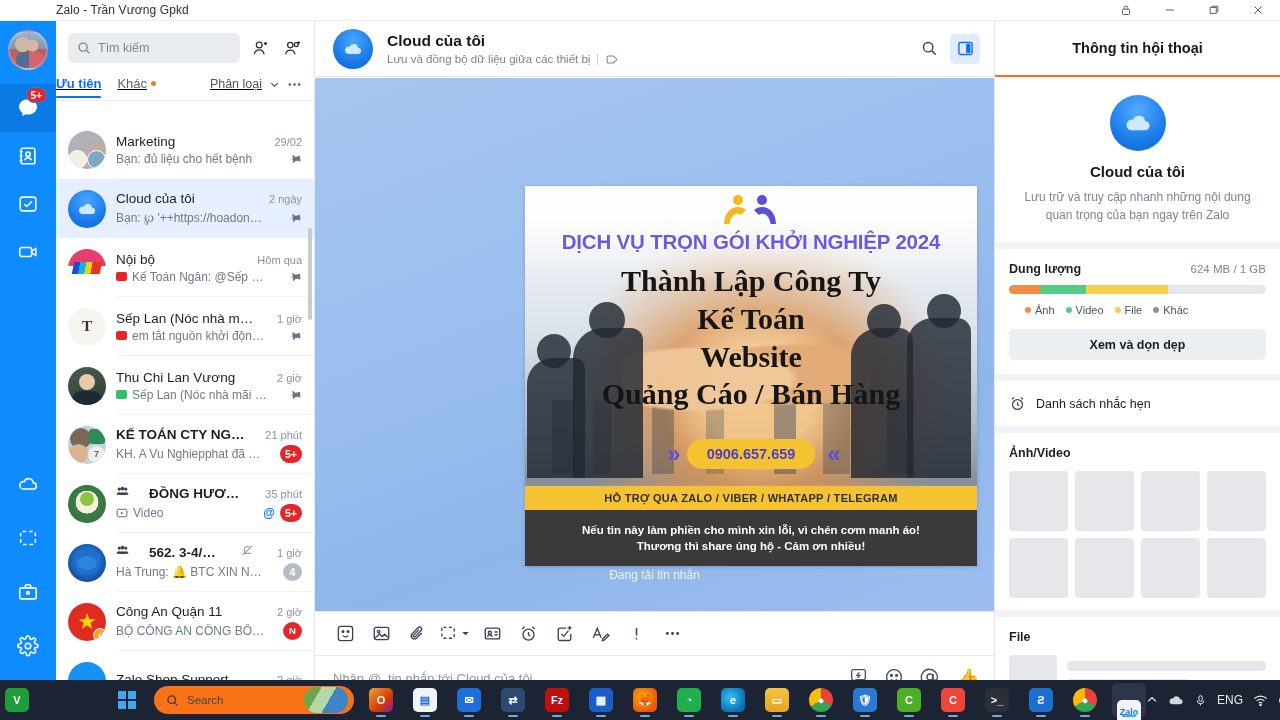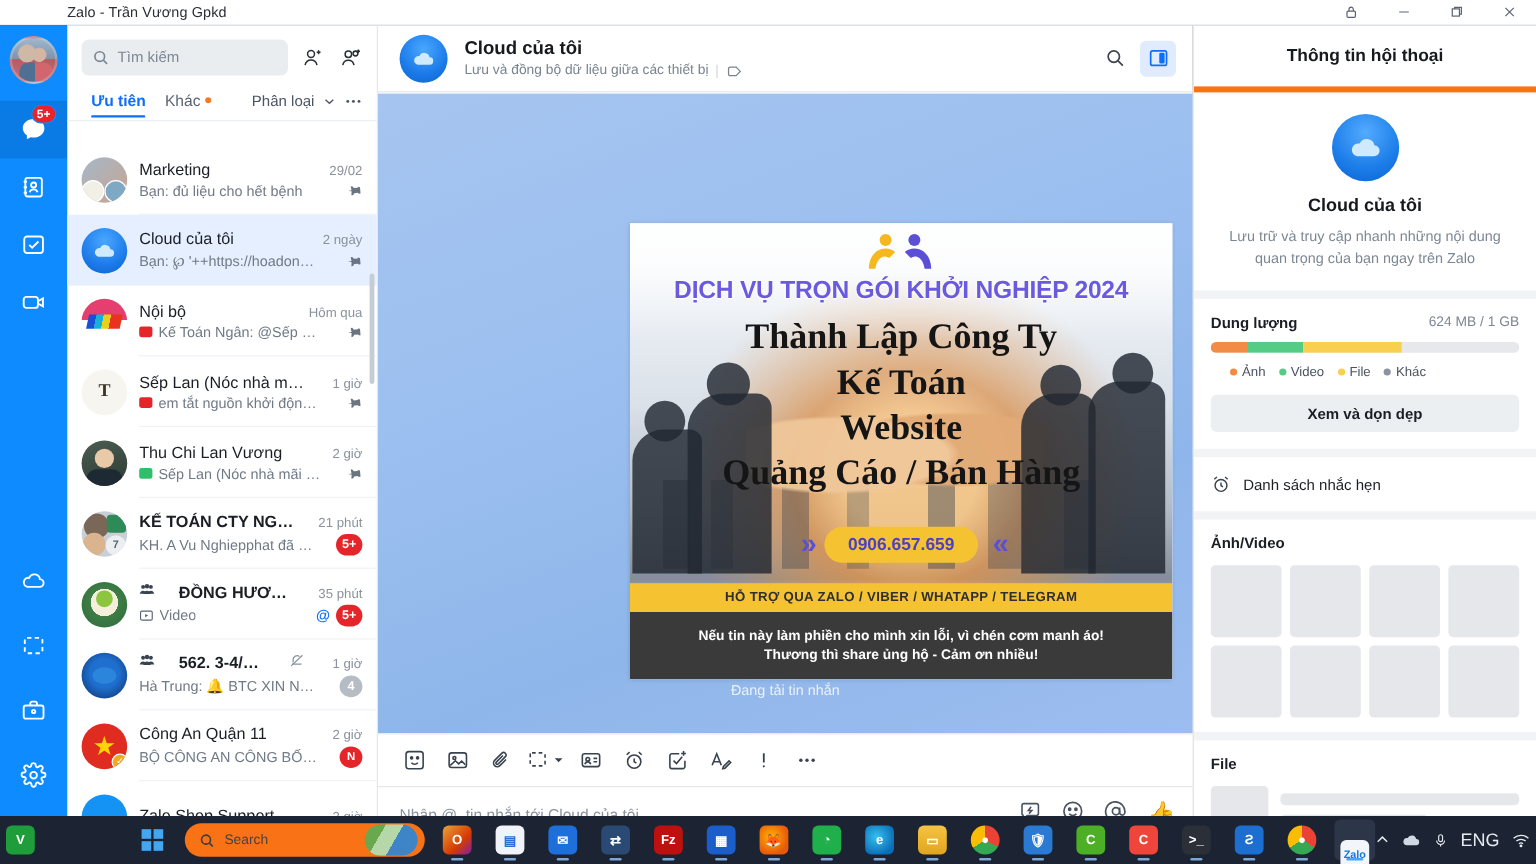--- a/index.html
+++ b/index.html
@@ -64,21 +64,21 @@
     background:#ffffff; border-right:1px solid #e4e7ec;
   }
   .searchrow{ display:flex; align-items:center; gap:10px; padding:12px 10px 8px 12px; }
   .searchbox{
     flex:1 1 auto; height:30px; background:#eaedf0; border-radius:6px;
     display:flex; align-items:center; padding:0 9px; gap:7px; color:#7b8794;
   }
   .searchbox .ph{ font-size:12.5px; color:#7d8793; }
   .iconbtn{ width:22px; height:22px; display:flex; align-items:center; justify-content:center; color:#2b2f36;}
 
-  .tabs{ display:flex; align-items:center; padding:2px 12px 0 20px; height:30px; position:relative;}
+  .tabs{ display:flex; align-items:center; padding:2px 12px 0 0; height:30px; position:relative;text-decoration:underline;}
   .tab{ font-size:13px; color:#5a6472; margin-right:16px; position:relative; padding-bottom:7px;}
   .tab.active{ color:#0d6efd; font-weight:600; }
   .tab.active::after{
     content:""; position:absolute; left:0; right:0; bottom:0; height:2px; background:#0d6efd; border-radius:2px;
   }
   .tab .dot{
     display:inline-block; width:5px; height:5px; border-radius:50%; background:#f07d21; margin-left:4px; vertical-align:2px;
   }
   .tabs .right{ margin-left:auto; display:flex; align-items:center; gap:6px; padding-bottom:6px;}
   .tabs .right .lbl{ font-size:12.5px; color:#4a5462;}
@@ -231,21 +231,21 @@
   .composer .ph{ font-size:13px; color:#8b939e; }
   .composer .right{ margin-left:auto; display:flex; align-items:center; gap:16px; color:#4a5360;}
 
   
   .info{
     position:absolute; left:994px; top:21px; width:286px; height:659px; background:#fff;
     border-left:1px solid #e4e7ec; overflow:hidden;
   }
   .info .ihead{
     height:56px; display:flex; align-items:center; justify-content:center;
-    font-size:14.5px; font-weight:700; color:#16191d; border-bottom:5px solid #f97316;
+    font-size:14.5px; font-weight:700; color:#16191d; border-bottom:2px solid #f97316;
   }
   .info .profile{ padding:18px 0 18px; text-align:center; }
   .info .pav{
     width:56px; height:56px; border-radius:50%; margin:0 auto 12px;
     background:radial-gradient(circle at 50% 28%, #53abff 0%, #1c7de9 60%, #0a63cf 100%);
     display:flex; align-items:center; justify-content:center; color:#fff;
   }
   .info .pname{ font-size:15px; font-weight:700; color:#16191d; }
   .info .pdesc{ font-size:12px; color:#7d8793; line-height:1.5; margin-top:8px; padding:0 24px;}
   .sect{ border-top:7px solid #f1f3f5; padding:13px 14px 14px; }
@@ -285,21 +285,21 @@
   .tbsearch .pic{
     margin-left:auto; width:44px; height:26px; border-radius:13px;
     background:linear-gradient(120deg,#6aa84f 0 30%, #b6d7a8 30% 55%, #3d85c6 55% 100%);
   }
   .tbicon{ width:34px; height:34px; display:flex; align-items:center; justify-content:center; position:relative;}
   .tbicon .sq{ width:24px; height:24px; border-radius:5px; display:flex; align-items:center; justify-content:center; font-size:11px; font-weight:700; color:#fff;}
   .tbicon .run{ position:absolute; bottom:0; width:10px; height:2.5px; border-radius:2px; background:#7aa7d9;}
   .tbicon.act{ background:#2c3648; border-radius:5px; }
   .tbicon.act .run{ width:14px; background:#4aa3ff; }
   .tb-right{ display:flex; align-items:center; gap:10px; padding-right:10px; color:#e6eaf0;}
-  .tb-right .it{ display:flex; align-items:center; justify-content:center; font-size:15px;}
+  .tb-right .it{ display:flex; align-items:center; justify-content:center; font-size:12px;}
 </style>
 </head>
 <body>
 
 <div class="app">
 
   <div class="titlebar">
     <div class="title">Zalo - Trần Vương Gpkd</div>
     <div class="wincontrols">
       <div class="wbtn">

